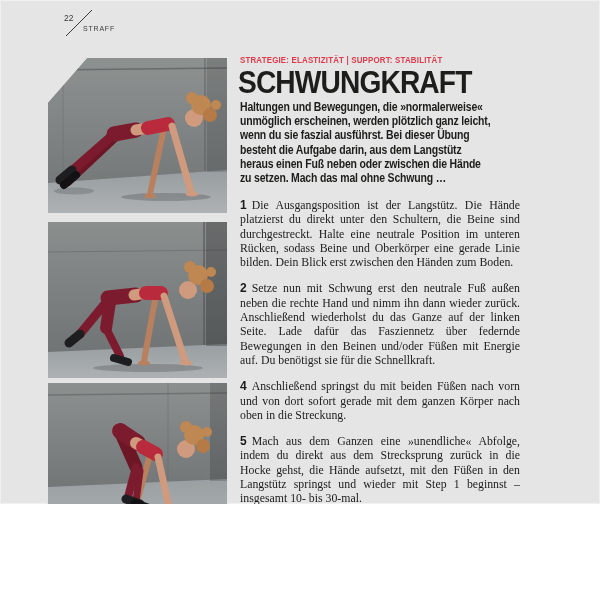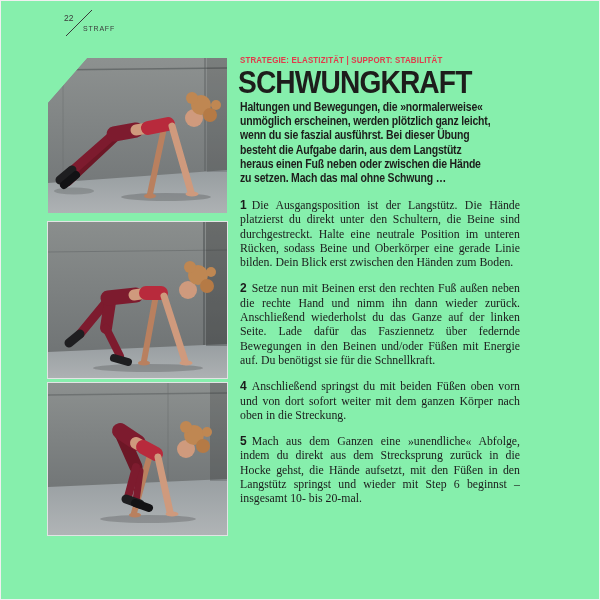--- a/index.html
+++ b/index.html
@@ -1,17 +1,17 @@
 <!DOCTYPE html>
 <html lang="de"><head>
 <meta charset="utf-8">
 <style>
   html,body{margin:0;padding:0;background:#ffffff;}
   .page{
-    position:relative;width:600px;height:600px;background:#86efac;overflow:hidden;
+    position:relative;width:600px;height:504px;background:#e5e5e5;overflow:hidden;
     font-family:"Liberation Sans",sans-serif;color:#1d1d1b;
     box-shadow:inset 0 0 0 1px #f0f0f0;
   }
   
   .corner-mark{position:absolute;left:60px;top:8px;width:60px;height:30px;}
   .page-number{position:absolute;left:4px;top:5px;font-size:8.5px;color:#3a3a3a;}
   .corner-slash{position:absolute;left:2px;top:0;}
   .chapter-label{position:absolute;left:23px;top:17px;font-size:7px;letter-spacing:0.8px;color:#3a3a3a;}
   
   .photo{position:absolute;left:48px;width:179px;background:#84888a;}
@@ -174,18 +174,18 @@
       </g>
     </svg>
   </div>
 
   <div class="kicker" style="color:#e13a4b;">STRATEGIE: ELASTIZITÄT | SUPPORT: STABILITÄT</div>
   <h1 class="title" style="margin:0;">SCHWUNGKRAFT</h1>
   <div class="intro">Haltungen und Bewegungen, die »normalerweise« unmöglich erscheinen, werden plötzlich ganz leicht, wenn du sie faszial ausführst. Bei dieser Übung besteht die Aufgabe darin, aus dem Langstütz heraus einen Fuß neben oder zwischen die Hände zu setzen. Mach das mal ohne Schwung …</div>
 
   <div class="steps">
     <p class="step"><span class="step-num">1</span><span>Die Ausgangsposition ist der Langstütz. Die Hände platzierst du direkt unter den Schultern, die Beine sind durchgestreckt. Halte eine neutrale Position im unteren Rücken, sodass Beine und Oberkörper eine gerade Linie bilden. Dein Blick erst zwischen den Händen zum Boden.</span></p>
-    <p class="step"><span class="step-num">2</span><span>Setze nun mit Beinen erst den rechten Fuß außen neben die rechte Hand und nimm ihn dann wieder zurück. Anschließend wiederholst du das Ganze auf der linken Seite. Lade dafür das Fasziennetz über federnde Bewegungen in den Beinen und/oder Füßen mit Energie auf. Du benötigst sie für die Schnellkraft.</span></p>
-    <p class="step"><span class="step-num">4</span><span>Anschließend springst du mit beiden Füßen oben vorn und von dort sofort weiter mit dem ganzen Körper nach oben in die Streckung.</span></p>
-    <p class="step"><span class="step-num">5</span><span>Mach aus dem Ganzen eine »unendliche« Abfolge, indem du direkt aus dem Strecksprung zurück in die Hocke gehst, die Hände aufsetzt, mit den Füßen in den Langstütz springst und wieder mit Step 6 beginnst – insgesamt 10- bis 20-mal.</span></p>
+    <p class="step"><span class="step-num">2</span><span>Setze nun mit Schwung erst den neutrale Fuß außen neben die rechte Hand und nimm ihn dann wieder zurück. Anschließend wiederholst du das Ganze auf der linken Seite. Lade dafür das Fasziennetz über federnde Bewegungen in den Beinen und/oder Füßen mit Energie auf. Du benötigst sie für die Schnellkraft.</span></p>
+    <p class="step"><span class="step-num">4</span><span>Anschließend springst du mit beiden Füßen nach vorn und von dort sofort gerade mit dem ganzen Körper nach oben in die Streckung.</span></p>
+    <p class="step"><span class="step-num">5</span><span>Mach aus dem Ganzen eine »unendliche« Abfolge, indem du direkt aus dem Strecksprung zurück in die Hocke gehst, die Hände aufsetzt, mit den Füßen in den Langstütz springst und wieder mit Step 1 beginnst – insgesamt 10- bis 30-mal.</span></p>
   </div>
 
 </div>
 
 </body></html>

